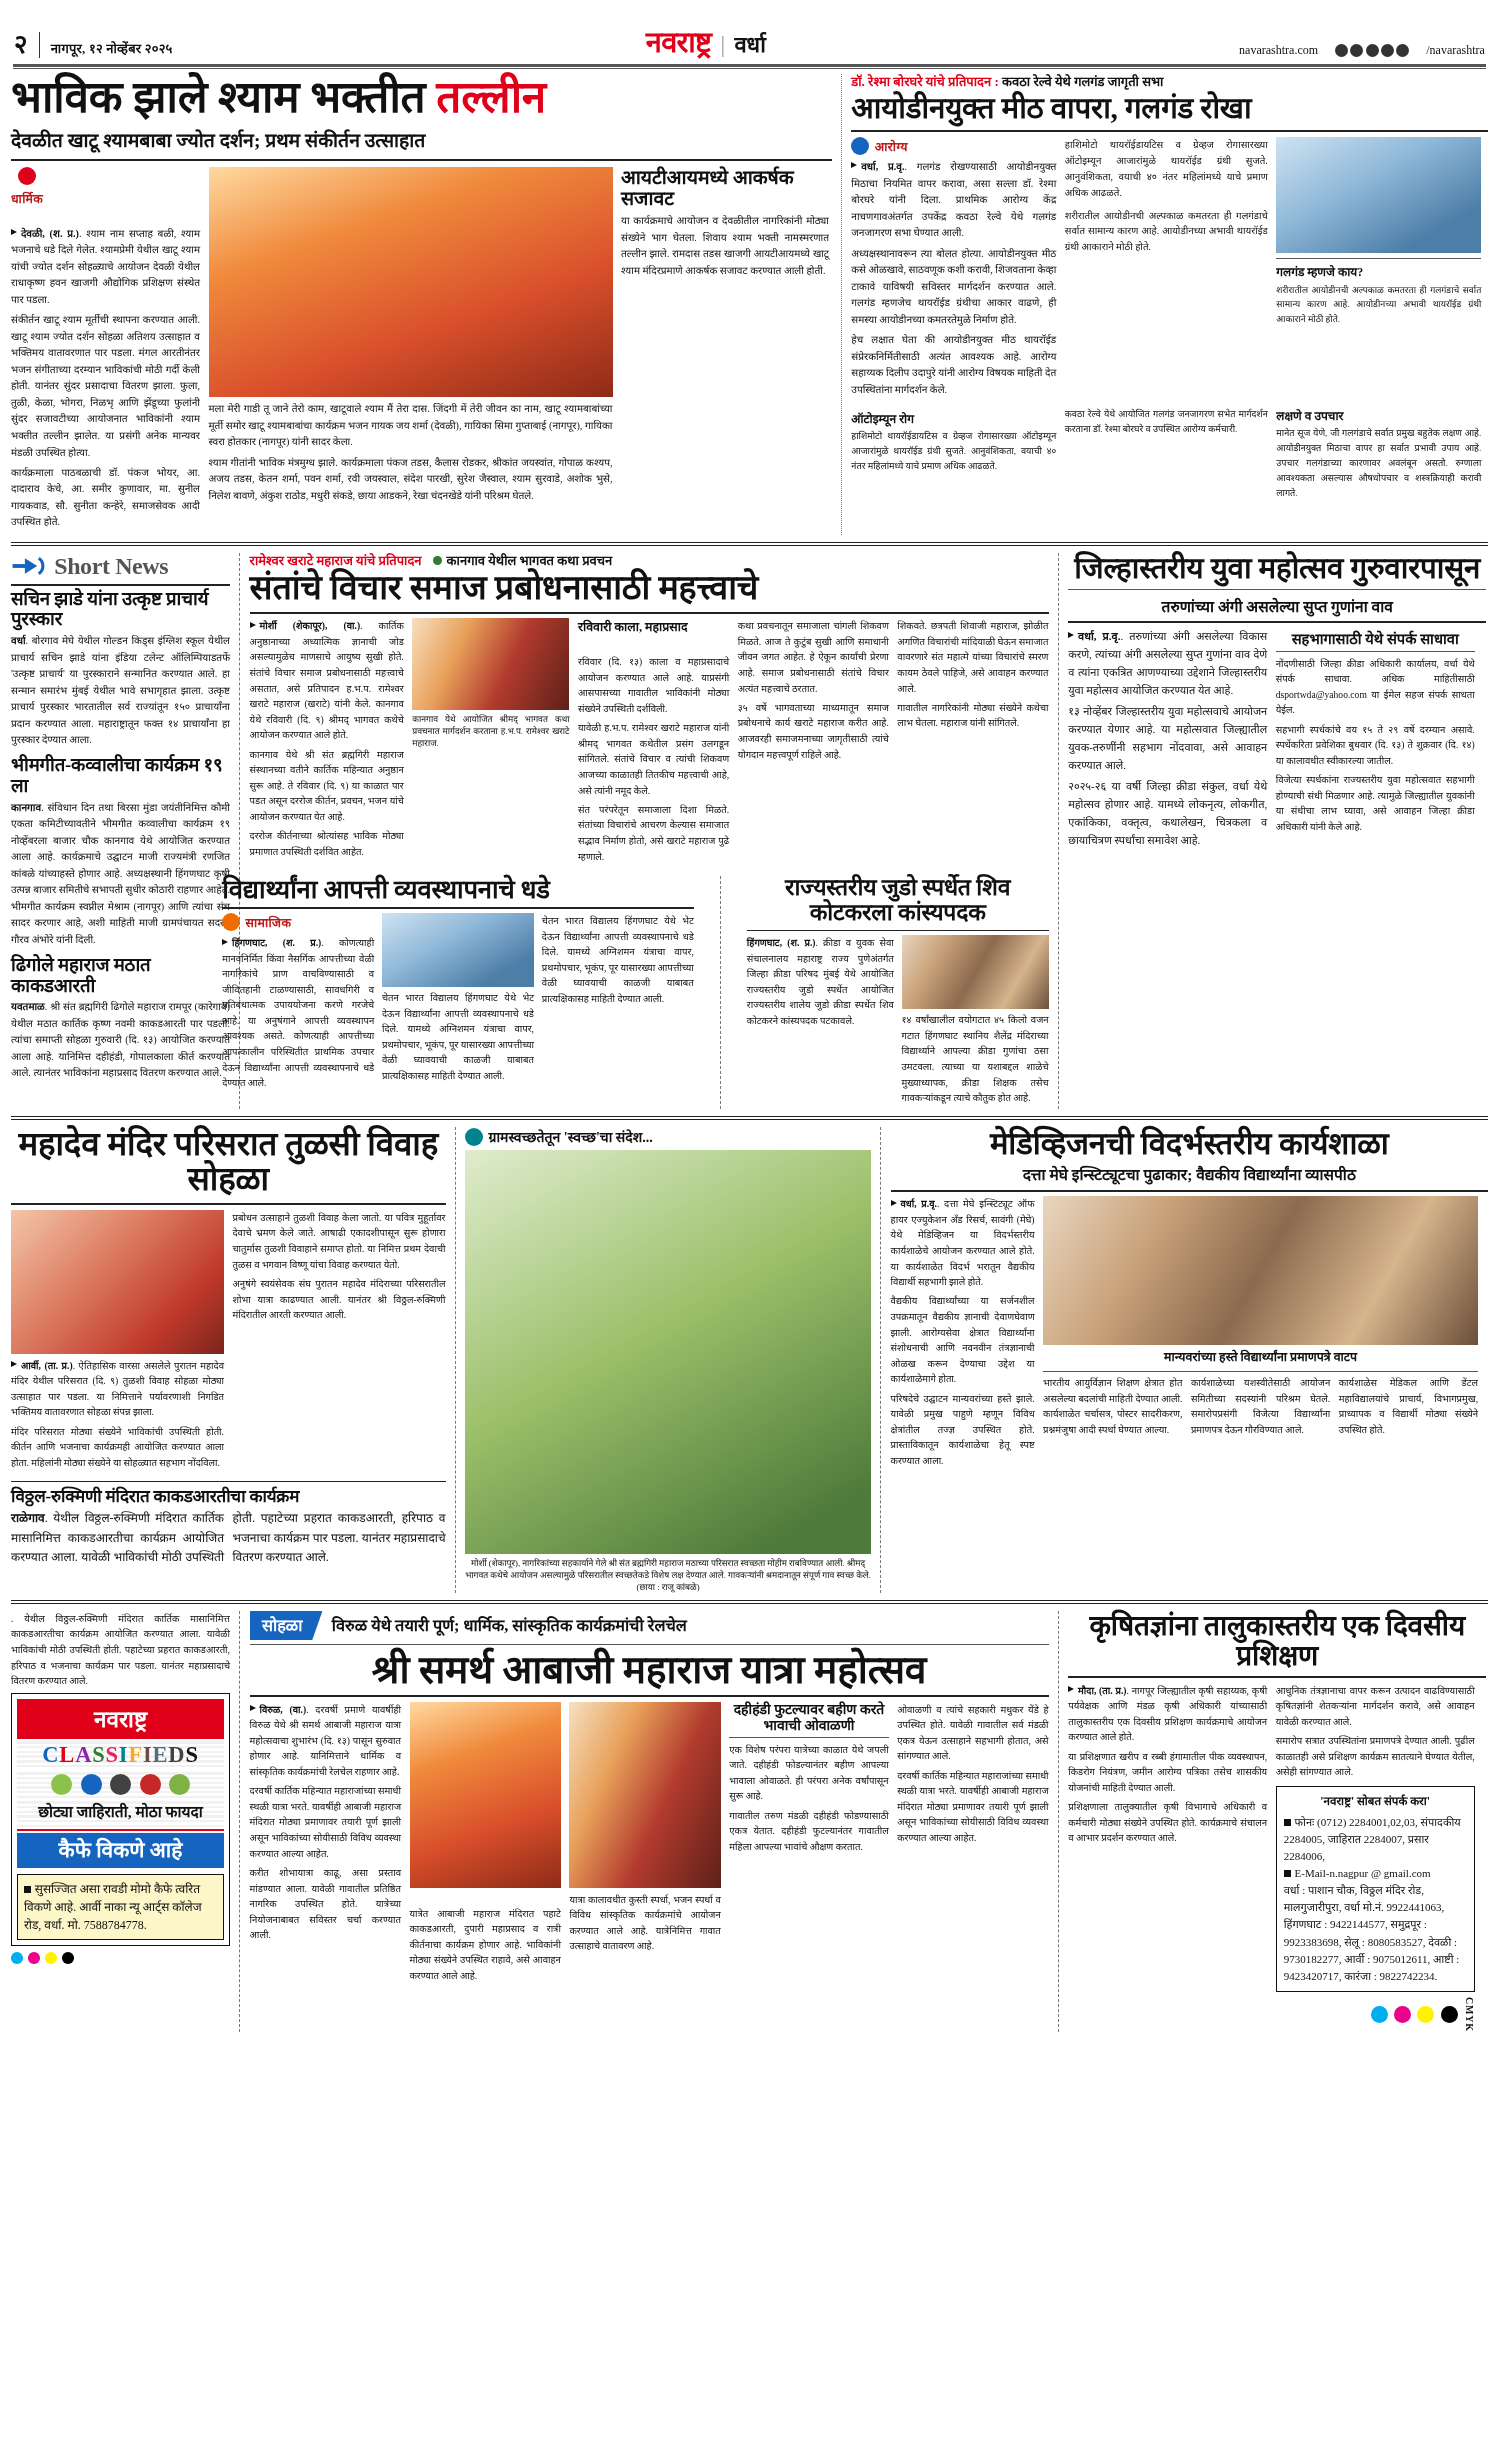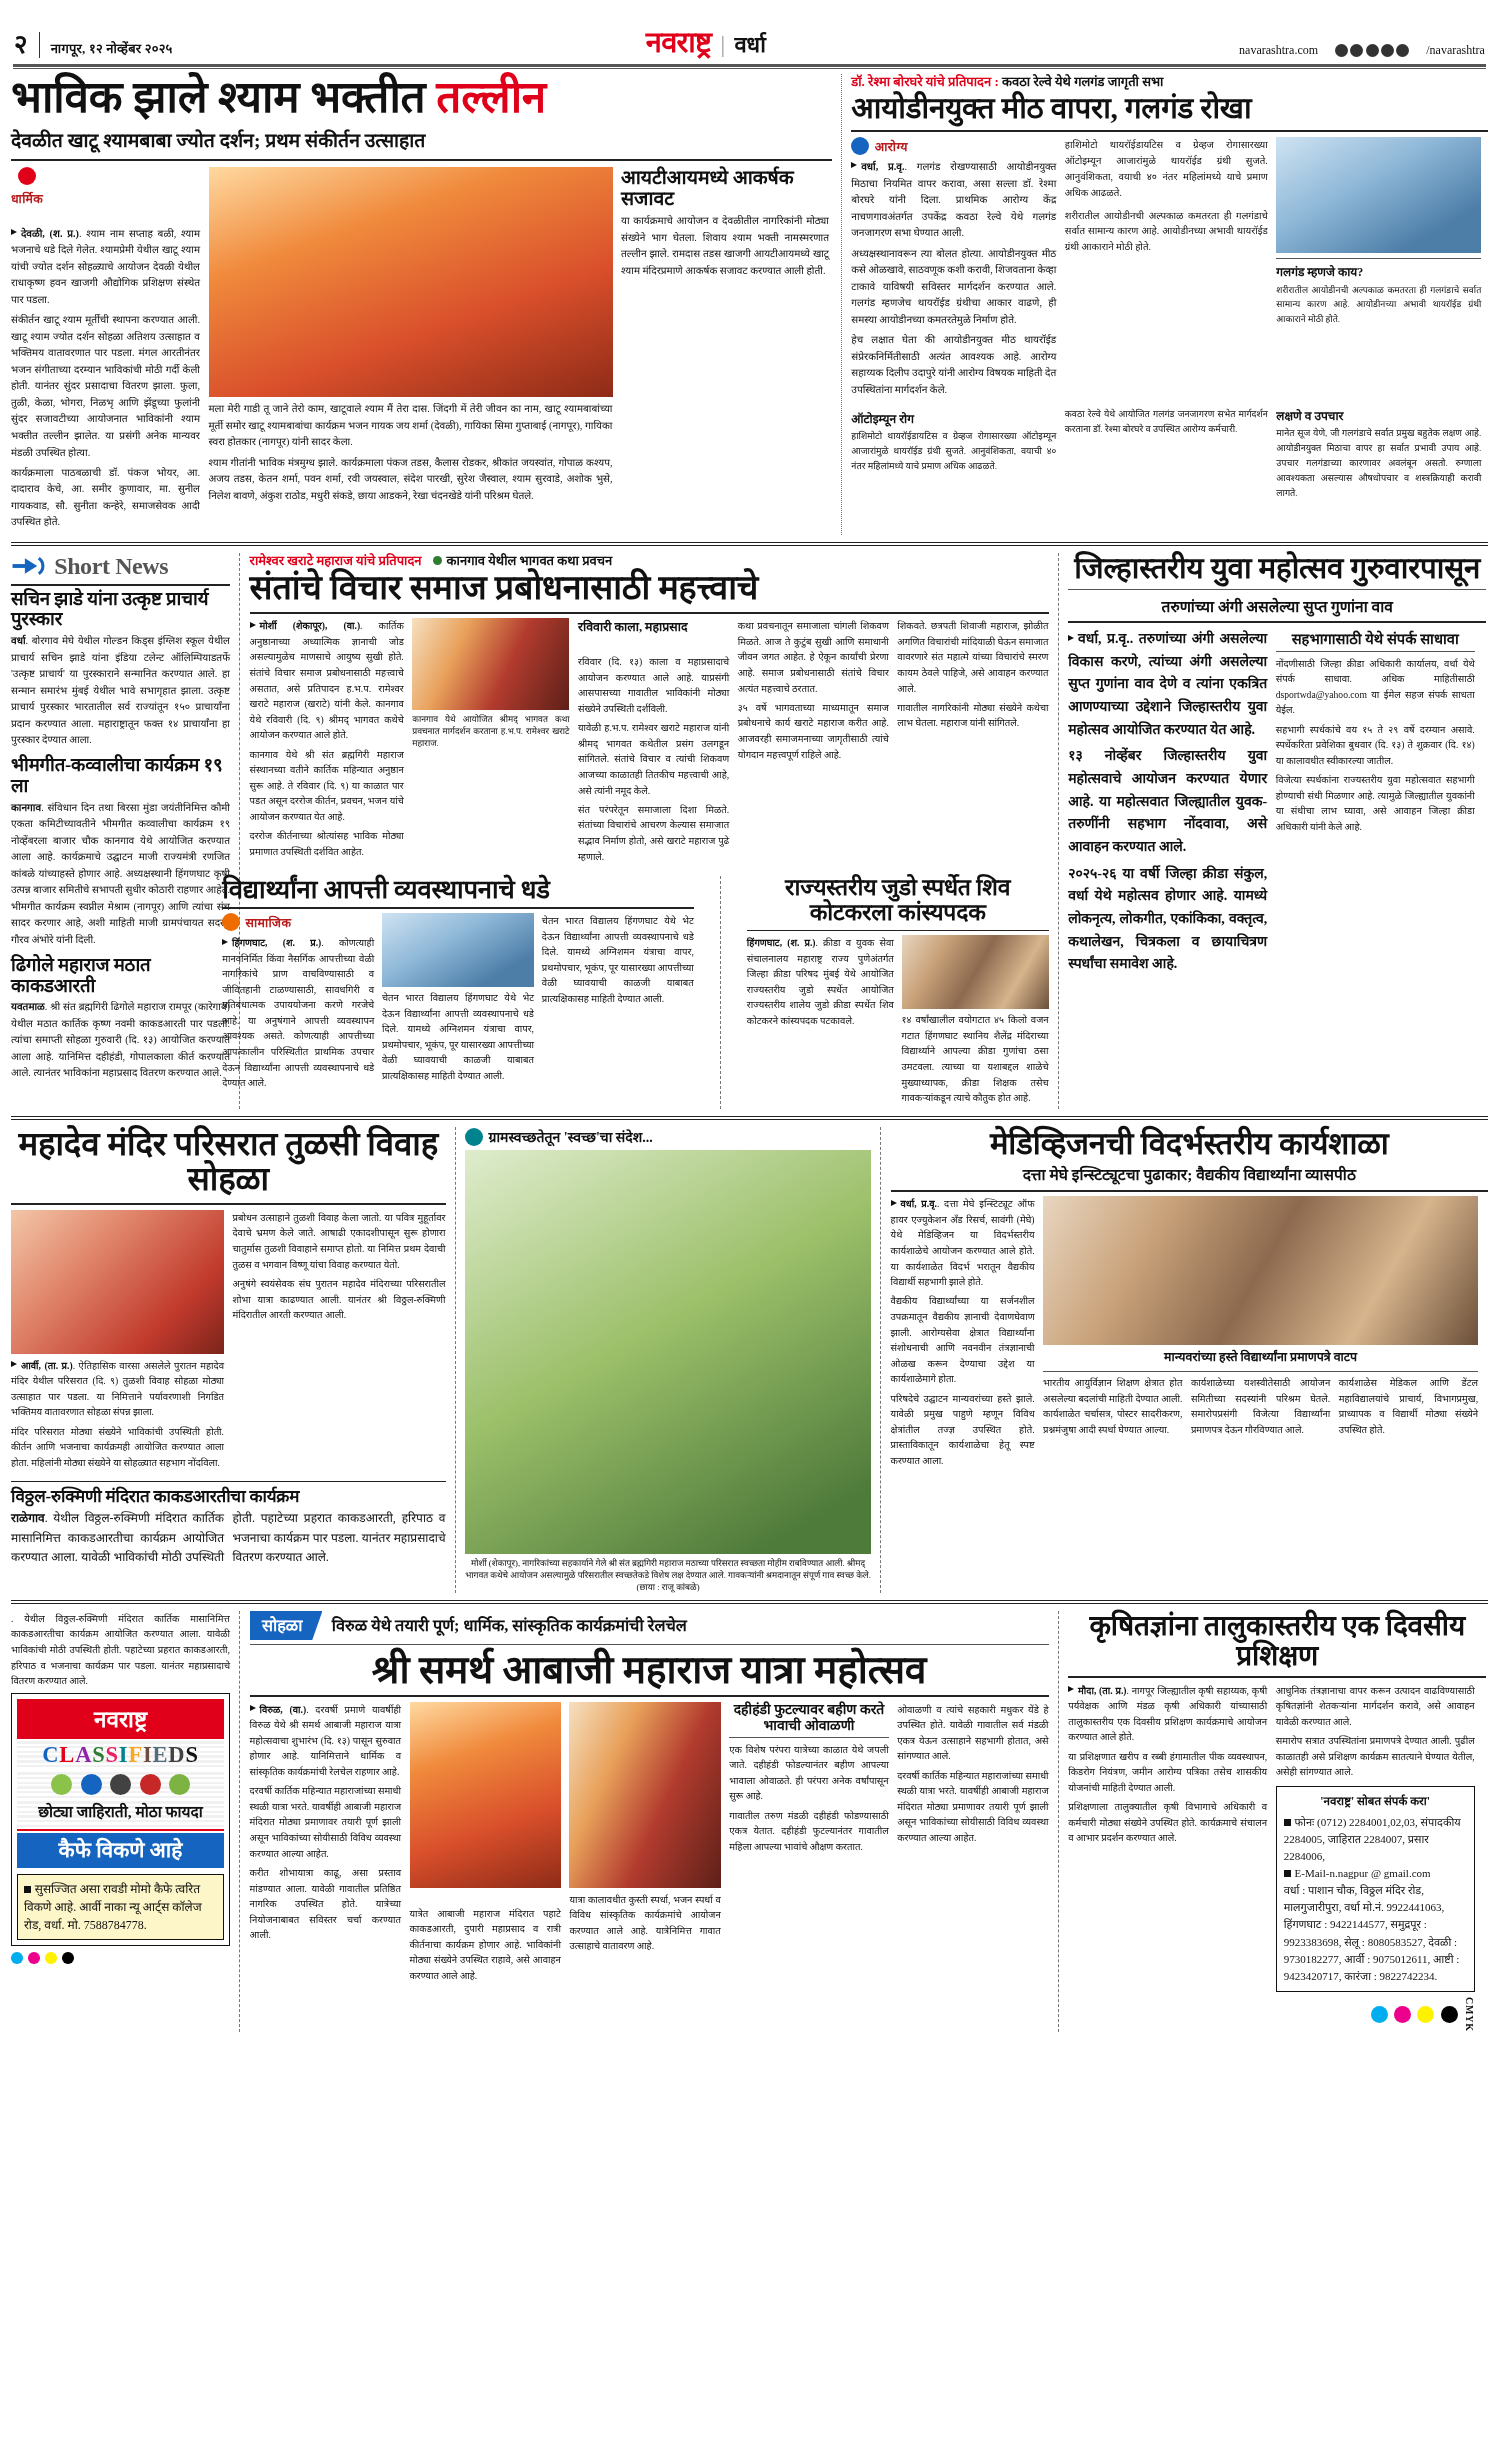--- a/index.html
+++ b/index.html
@@ -367,21 +367,21 @@
 
     <div class="vdash"></div>
 
     <div style="width:418px;">
       <div class="hl" style="font-size:29.5px;text-align:center;">जिल्हास्तरीय युवा महोत्सव गुरुवारपासून</div>
       <div class="hr-thin" style="margin:4.7px 0;"></div>
       <div style="font-size:15.5px;font-weight:700;text-align:center;">तरुणांच्या अंगी असलेल्या सुप्त गुणांना वाव</div>
       <div class="hr-solid" style="margin:4.7px 0;"></div>
       <div class="flexrow" style="gap:8.5px;">
         <div style="width:199px;">
-          <div class="body-col" style="font-size:14px;font-weight:bold;">
+          <div class="body-col" style="font-size:11px;">
             <p><span class="arw"></span><b>वर्धा, प्र.वृ.</b><span>. तरुणांच्या अंगी असलेल्या विकास करणे, त्यांच्या अंगी असलेल्या सुप्त गुणांना वाव देणे व त्यांना एकत्रित आणण्याच्या उद्देशाने जिल्हास्तरीय युवा महोत्सव आयोजित करण्यात येत आहे.</span></p>
             <p>१३ नोव्हेंबर जिल्हास्तरीय युवा महोत्सवाचे आयोजन करण्यात येणार आहे. या महोत्सवात जिल्ह्यातील युवक-तरुणींनी सहभाग नोंदवावा, असे आवाहन करण्यात आले.</p>
             <p>२०२५-२६ या वर्षी जिल्हा क्रीडा संकुल, वर्धा येथे महोत्सव होणार आहे. यामध्ये लोकनृत्य, लोकगीत, एकांकिका, वक्तृत्व, कथालेखन, चित्रकला व छायाचित्रण स्पर्धांचा समावेश आहे.</p>
           </div>
         </div>
         <div style="width:199px;">
           <div style="font-size:14.7px;font-weight:700;text-align:center;margin-bottom:3.1px;">सहभागासाठी येथे संपर्क साधावा</div>
           <div class="hr-thin" style="margin:2.3px 0 3.9px;"></div>
           <div class="body-col" style="font-size:9.6px;">
             <p>नोंदणीसाठी जिल्हा क्रीडा अधिकारी कार्यालय, वर्धा येथे संपर्क साधावा. अधिक माहितीसाठी dsportwda@yahoo.com या ईमेल सहज संपर्क साधता येईल.</p>

